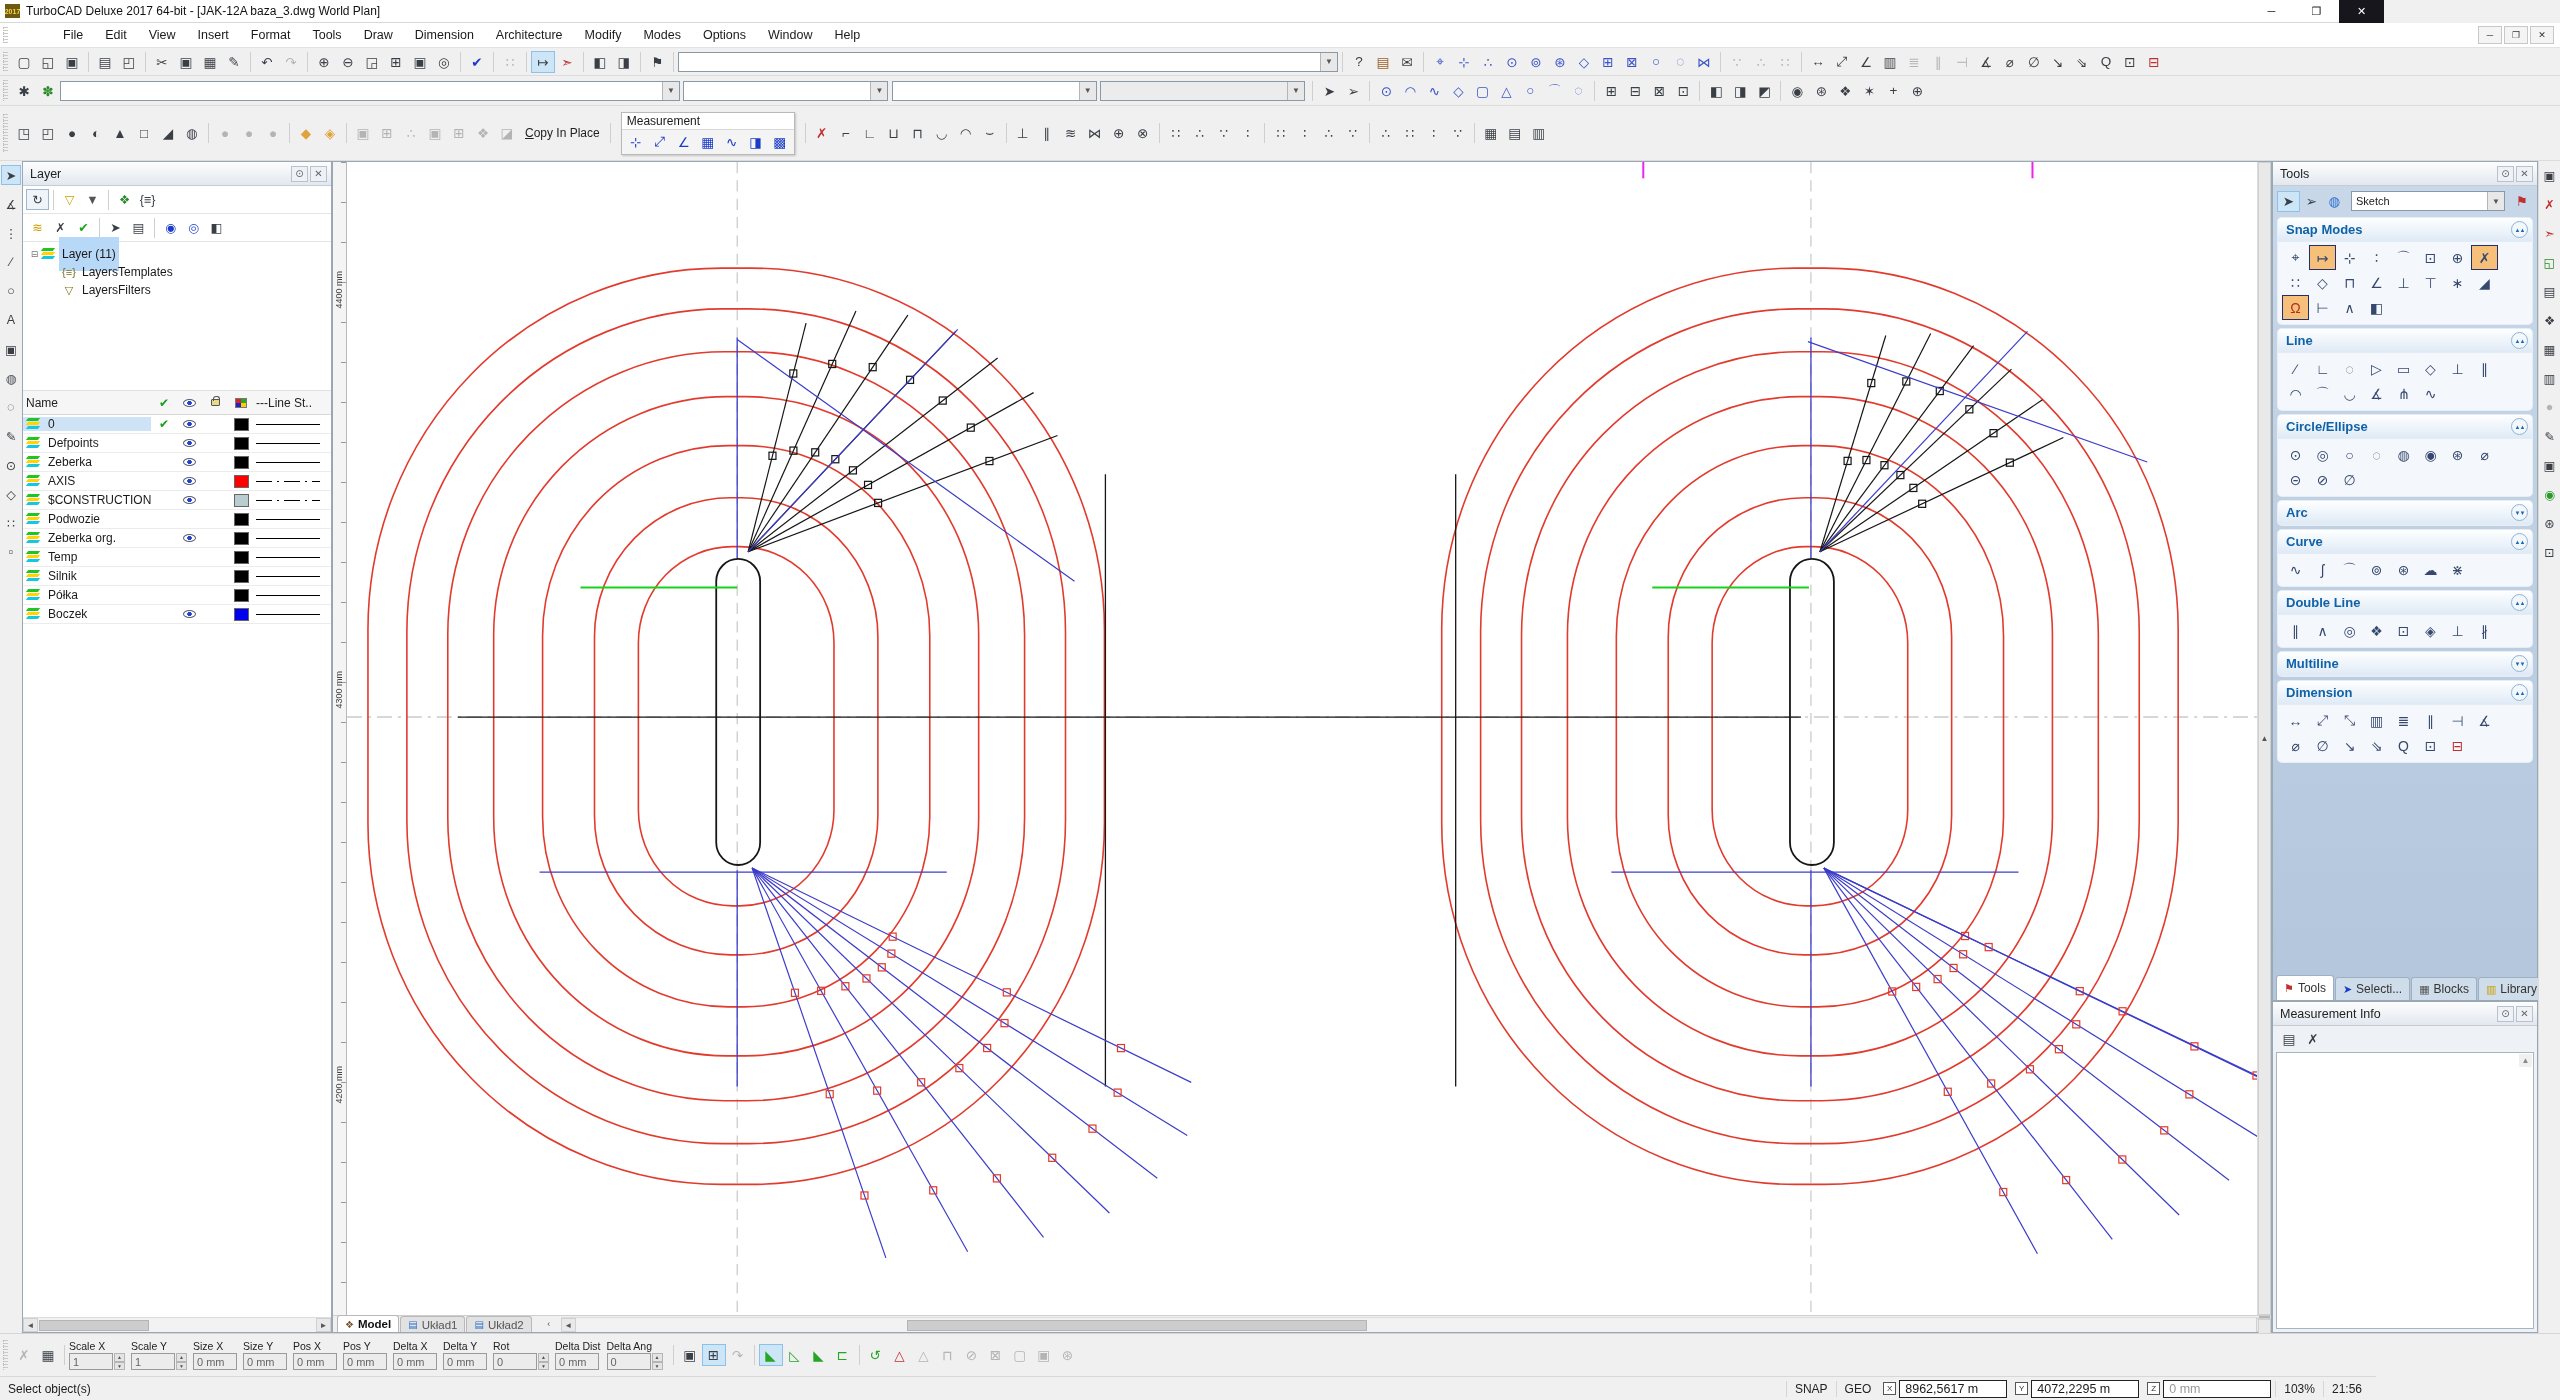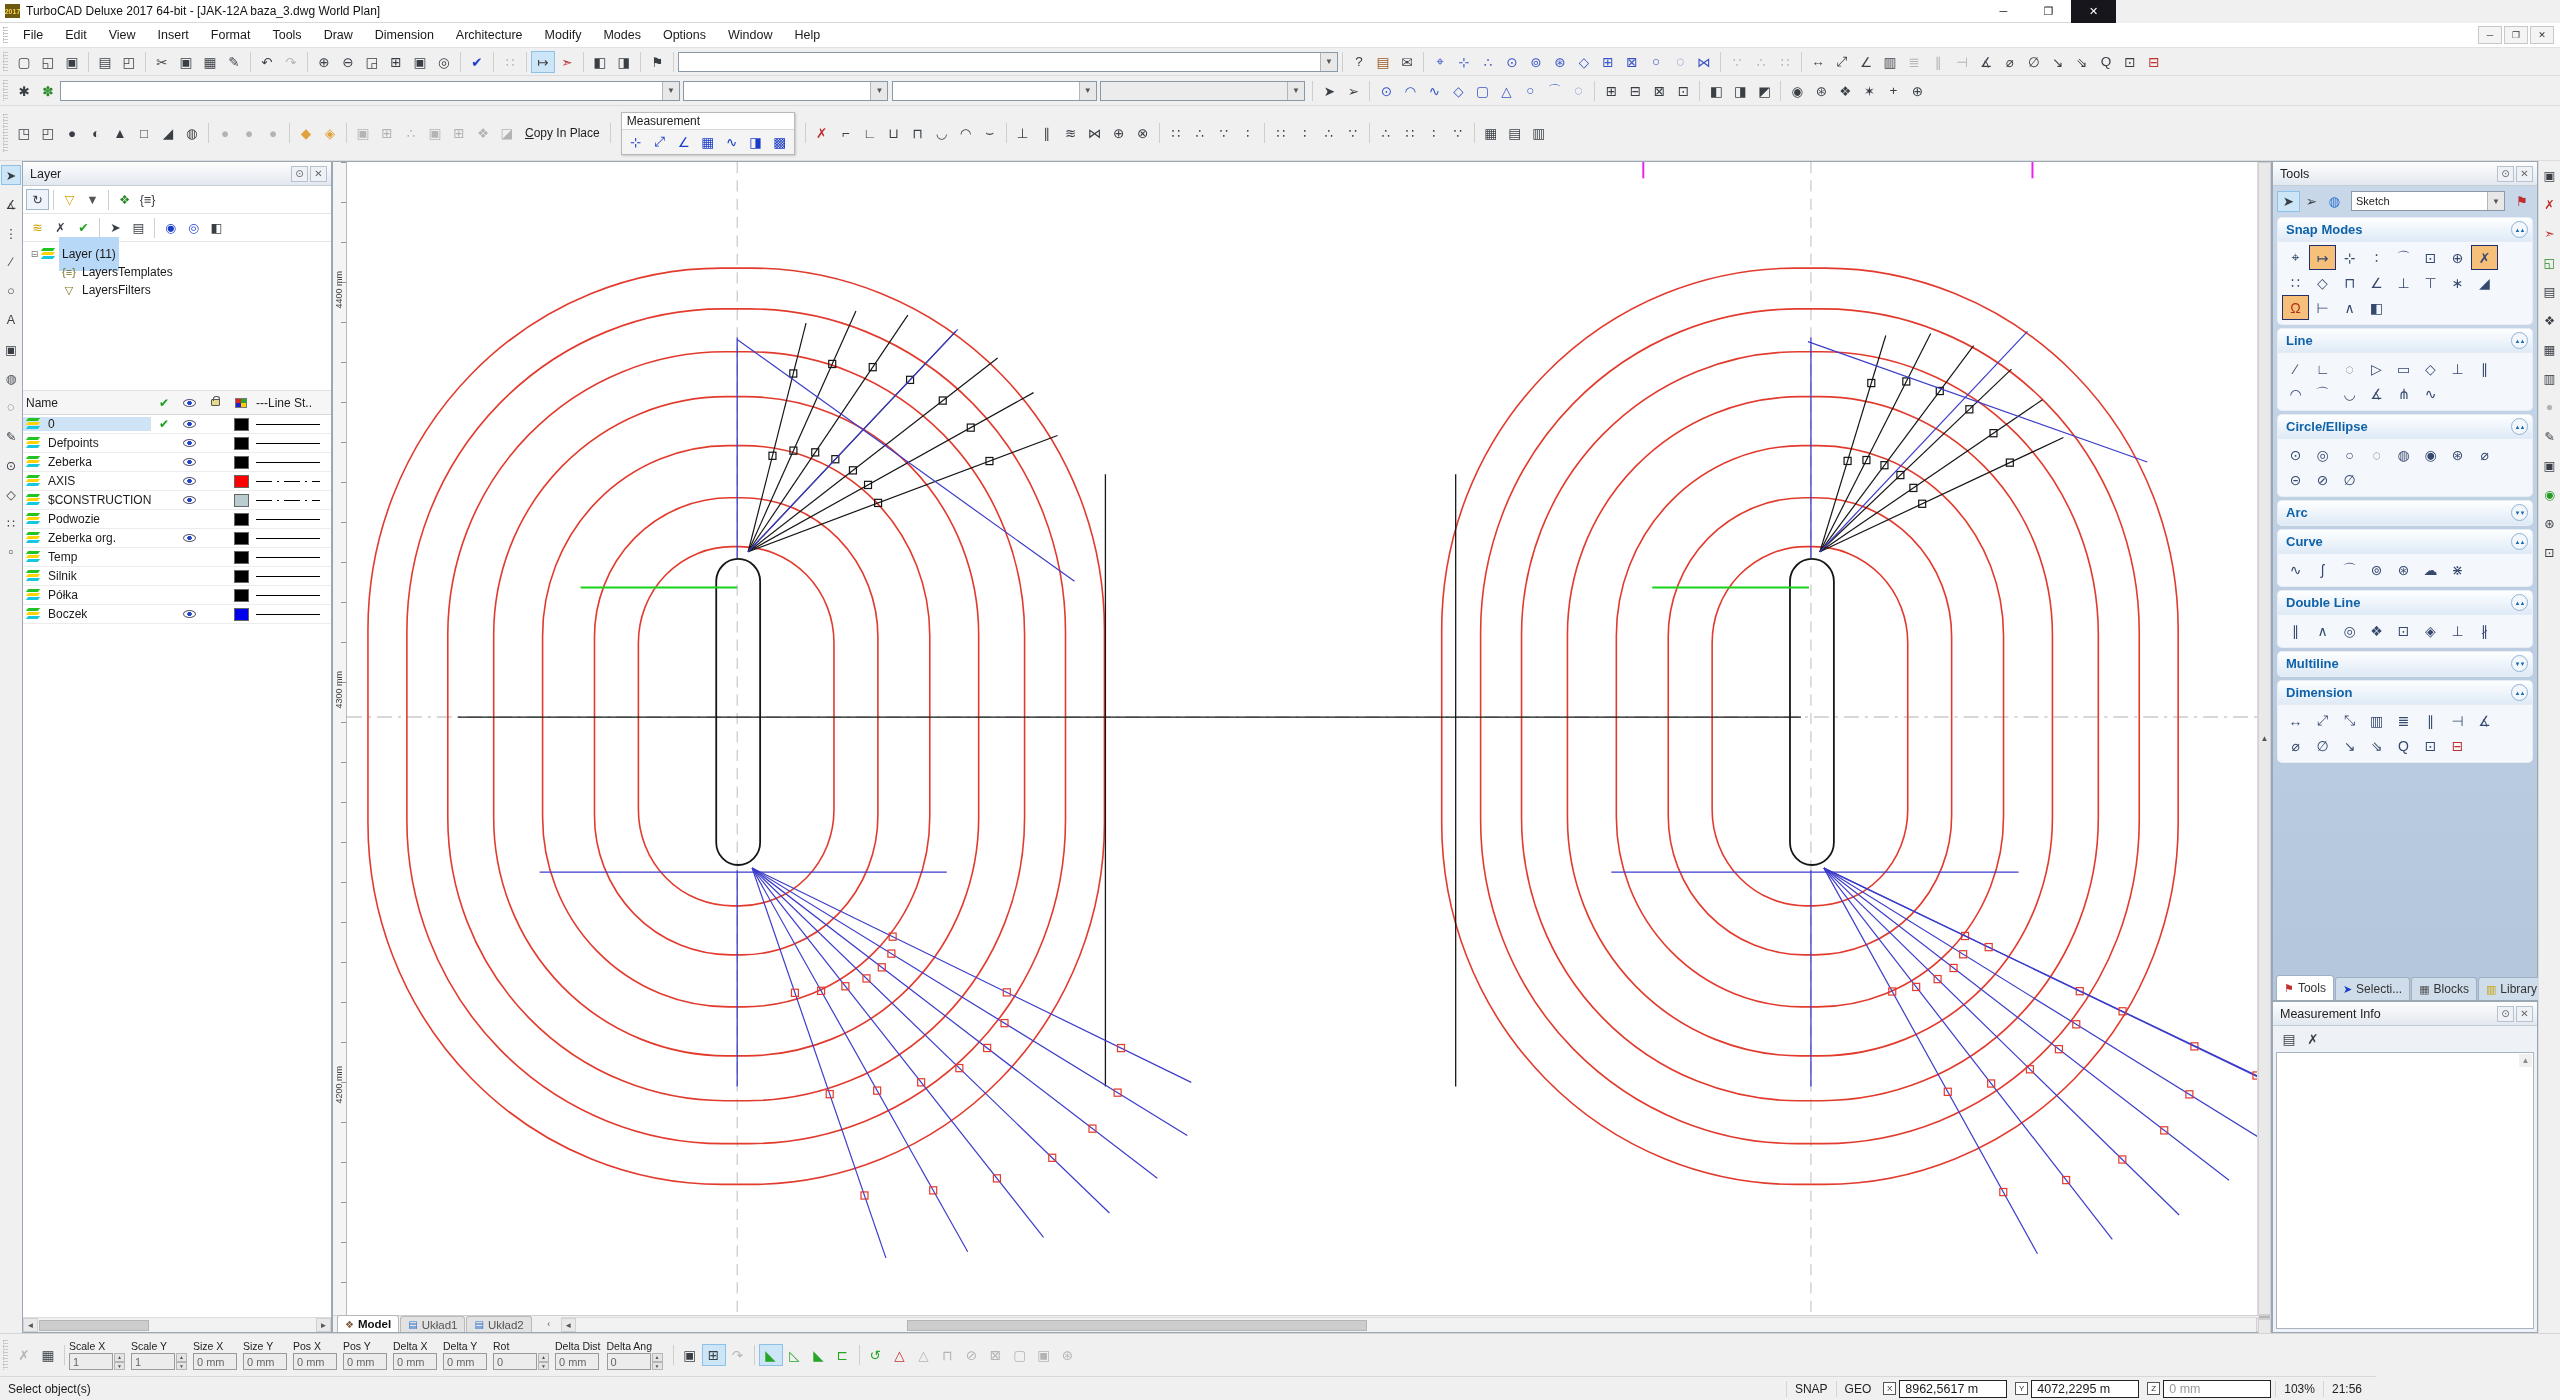--- a/index.html
+++ b/index.html
@@ -1,30 +1,30 @@
 <!DOCTYPE html>
 <html><head>
 <meta charset="utf-8">
 <style>
   * { box-sizing: border-box; margin:0; padding:0; }
   html,body { width:2560px; height:1400px; overflow:hidden;
     font-family:"Liberation Sans","DejaVu Sans",sans-serif; font-size:12px; color:#1a1a1a;
     background:#f0f0f0; }
   
-  .titlebar { position:absolute; left:0; top:0; width:2116px; height:23px; background:#ffffff;
+  .titlebar { position:absolute; left:0; top:0; width:2384px; height:23px; background:#ffffff;
     border-bottom:1px solid #d8d8d8; display:flex; align-items:center; }
   .app-ico { width:15px; height:14px; margin:0 6px 0 5px; background:#6b5a10; color:#ffd24a;
     font-size:7px; display:flex; align-items:center; justify-content:center; font-weight:bold; }
   .title-text { font-size:12px; color:#111; }
   .win-controls { margin-left:auto; display:flex; height:23px; }
   .win-btn { width:45px; height:23px; display:flex; align-items:center; justify-content:center;
     font-size:11px; color:#222; }
   .win-btn.close { background:#16161c; color:#fff; }
   .menubar { position:absolute; left:0; top:23px; width:2560px; height:25px; background:#ffffff;
-    border-bottom:1px solid #e2e2e2; display:flex; align-items:center; }
+    border-bottom:1px solid #e2e2e2; display:flex; align-items:center;gap:40px; }
   .menu-item { padding:0 11px; height:25px; display:flex; align-items:center; font-size:12.5px; }
   .menu-item:first-letter { text-decoration:underline; }
   .mdi-controls { margin-left:auto; display:flex; margin-right:6px; }
   .mdi-btn { width:24px; height:18px; border:1px solid #c8c8c8; background:#f4f4f4; margin-left:2px;
     display:flex; align-items:center; justify-content:center; font-size:9px; color:#333; }
   
   .toolbar { position:absolute; left:0; width:2560px; background:#f0f0f0;
     border-bottom:1px solid #dcdcdc; display:flex; align-items:center; }
   #tb1 { top:48px; height:28px; }
   #tb2 { top:76px; height:30px; }

